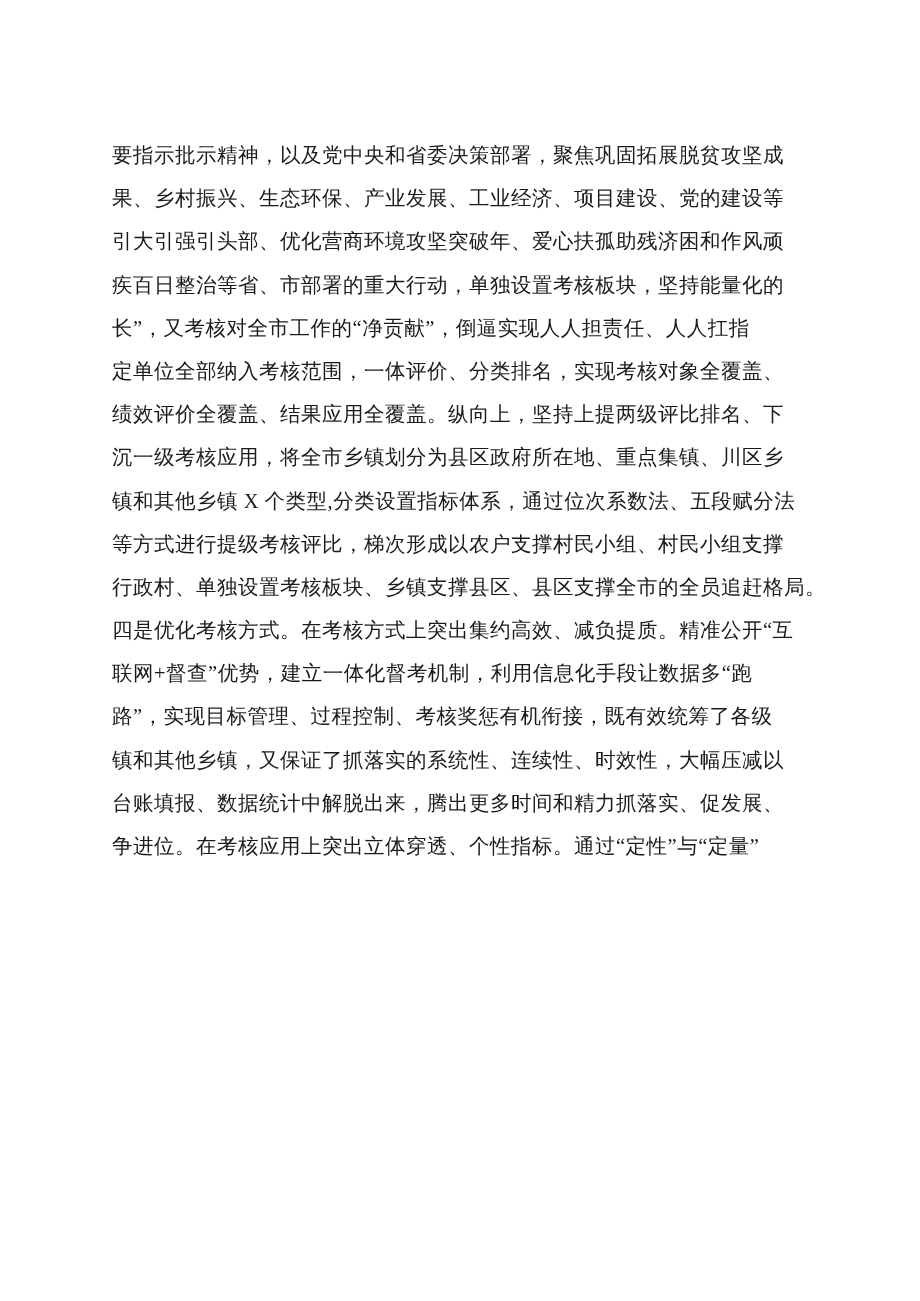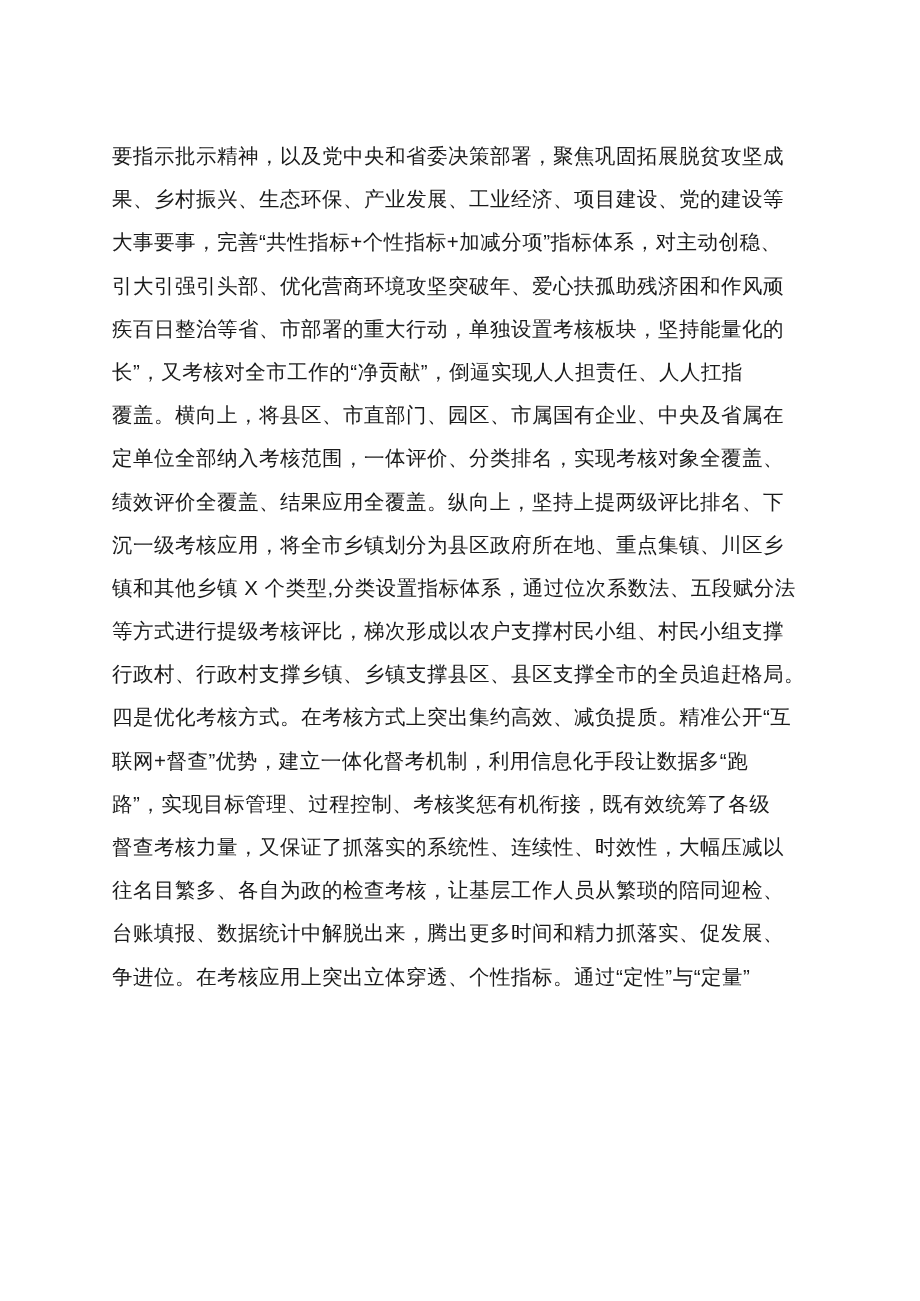--- a/index.html
+++ b/index.html
@@ -2,46 +2,43 @@
 <html><head>
   <meta charset="utf-8">
   <style>
     html, body { margin: 0; padding: 0; background: #ffffff; }
     body { width: 920px; height: 1301px; position: relative; overflow: hidden; }
     .page { position: absolute; left: 0; top: 0; width: 920px; height: 1301px; background: #ffffff; }
     .body-text { position: absolute; left: 112px; top: 134px; width: 700px; }
     .line {
       height: 43.2px;
       line-height: 43.2px;
-      font-family: Liberation Sans, sans-serif;
+      font-family: Liberation Serif, serif;
       font-size: 20.5px;
       color: #1a1a1a;
       white-space: nowrap;
       letter-spacing: 0.5px;
     }
   </style>
 </head>
 <body>
 
 <div class="page">
   <div class="body-text">
     <div class="line">要指示批示精神，以及党中央和省委决策部署，聚焦巩固拓展脱贫攻坚成</div>
     <div class="line">果、乡村振兴、生态环保、产业发展、工业经济、项目建设、党的建设等</div>
-    <div class="line">大事要事，完善“共性指标+个性指标+加减分项”指标体系，对主动创稳、</div>
     <div class="line">引大引强引头部、优化营商环境攻坚突破年、爱心扶孤助残济困和作风顽</div>
     <div class="line">疾百日整治等省、市部署的重大行动，单独设置考核板块，坚持能量化的</div>
     <div class="line">长”，又考核对全市工作的“净贡献”，倒逼实现人人担责任、人人扛指</div>
-    <div class="line">覆盖。横向上，将县区、市直部门、园区、市属国有企业、中央及省属在</div>
     <div class="line">定单位全部纳入考核范围，一体评价、分类排名，实现考核对象全覆盖、</div>
     <div class="line">绩效评价全覆盖、结果应用全覆盖。纵向上，坚持上提两级评比排名、下</div>
     <div class="line">沉一级考核应用，将全市乡镇划分为县区政府所在地、重点集镇、川区乡</div>
     <div class="line">镇和其他乡镇 X 个类型,分类设置指标体系，通过位次系数法、五段赋分法</div>
     <div class="line">等方式进行提级考核评比，梯次形成以农户支撑村民小组、村民小组支撑</div>
-    <div class="line">行政村、行政村支撑乡镇、乡镇支撑县区、县区支撑全市的全员追赶格局。</div>
+    <div class="line">行政村、单独设置考核板块、乡镇支撑县区、县区支撑全市的全员追赶格局。</div>
     <div class="line">四是优化考核方式。在考核方式上突出集约高效、减负提质。精准公开“互</div>
     <div class="line">联网+督查”优势，建立一体化督考机制，利用信息化手段让数据多“跑</div>
     <div class="line">路”，实现目标管理、过程控制、考核奖惩有机衔接，既有效统筹了各级</div>
-    <div class="line">督查考核力量，又保证了抓落实的系统性、连续性、时效性，大幅压减以</div>
-    <div class="line">往名目繁多、各自为政的检查考核，让基层工作人员从繁琐的陪同迎检、</div>
+    <div class="line">镇和其他乡镇，又保证了抓落实的系统性、连续性、时效性，大幅压减以</div>
     <div class="line">台账填报、数据统计中解脱出来，腾出更多时间和精力抓落实、促发展、</div>
     <div class="line">争进位。在考核应用上突出立体穿透、个性指标。通过“定性”与“定量”</div>
   </div>
 </div>
 
 </body></html>

